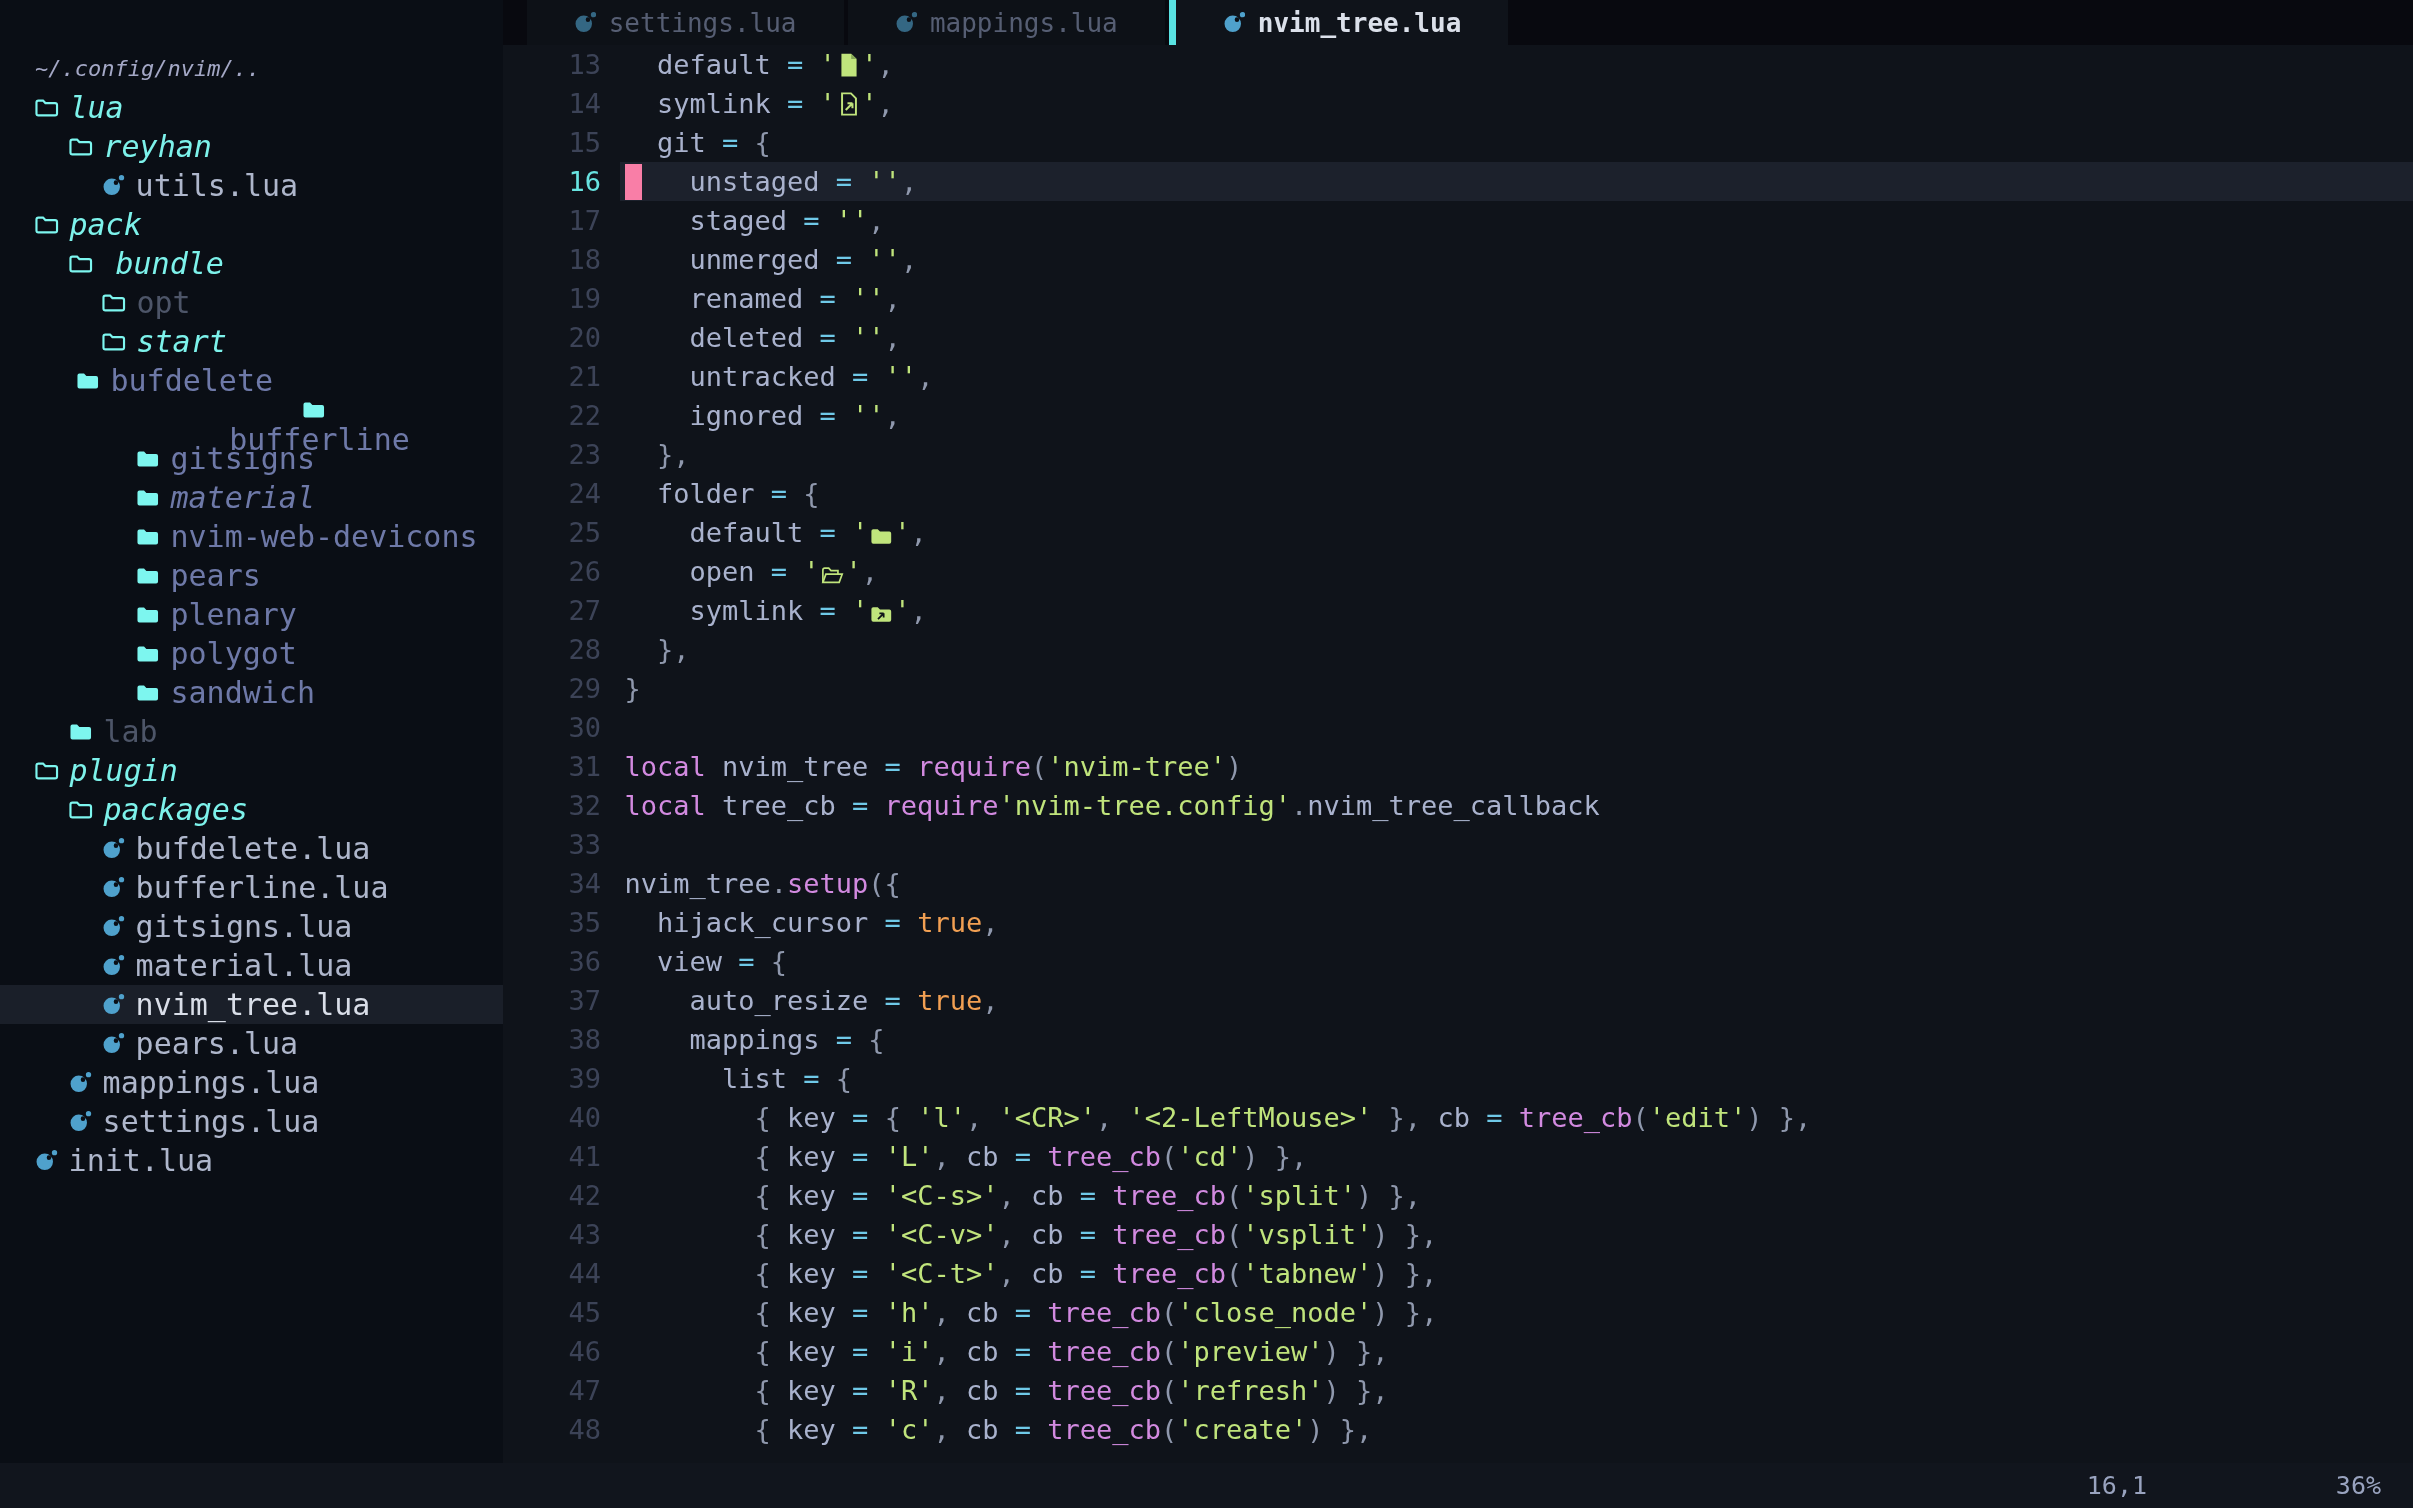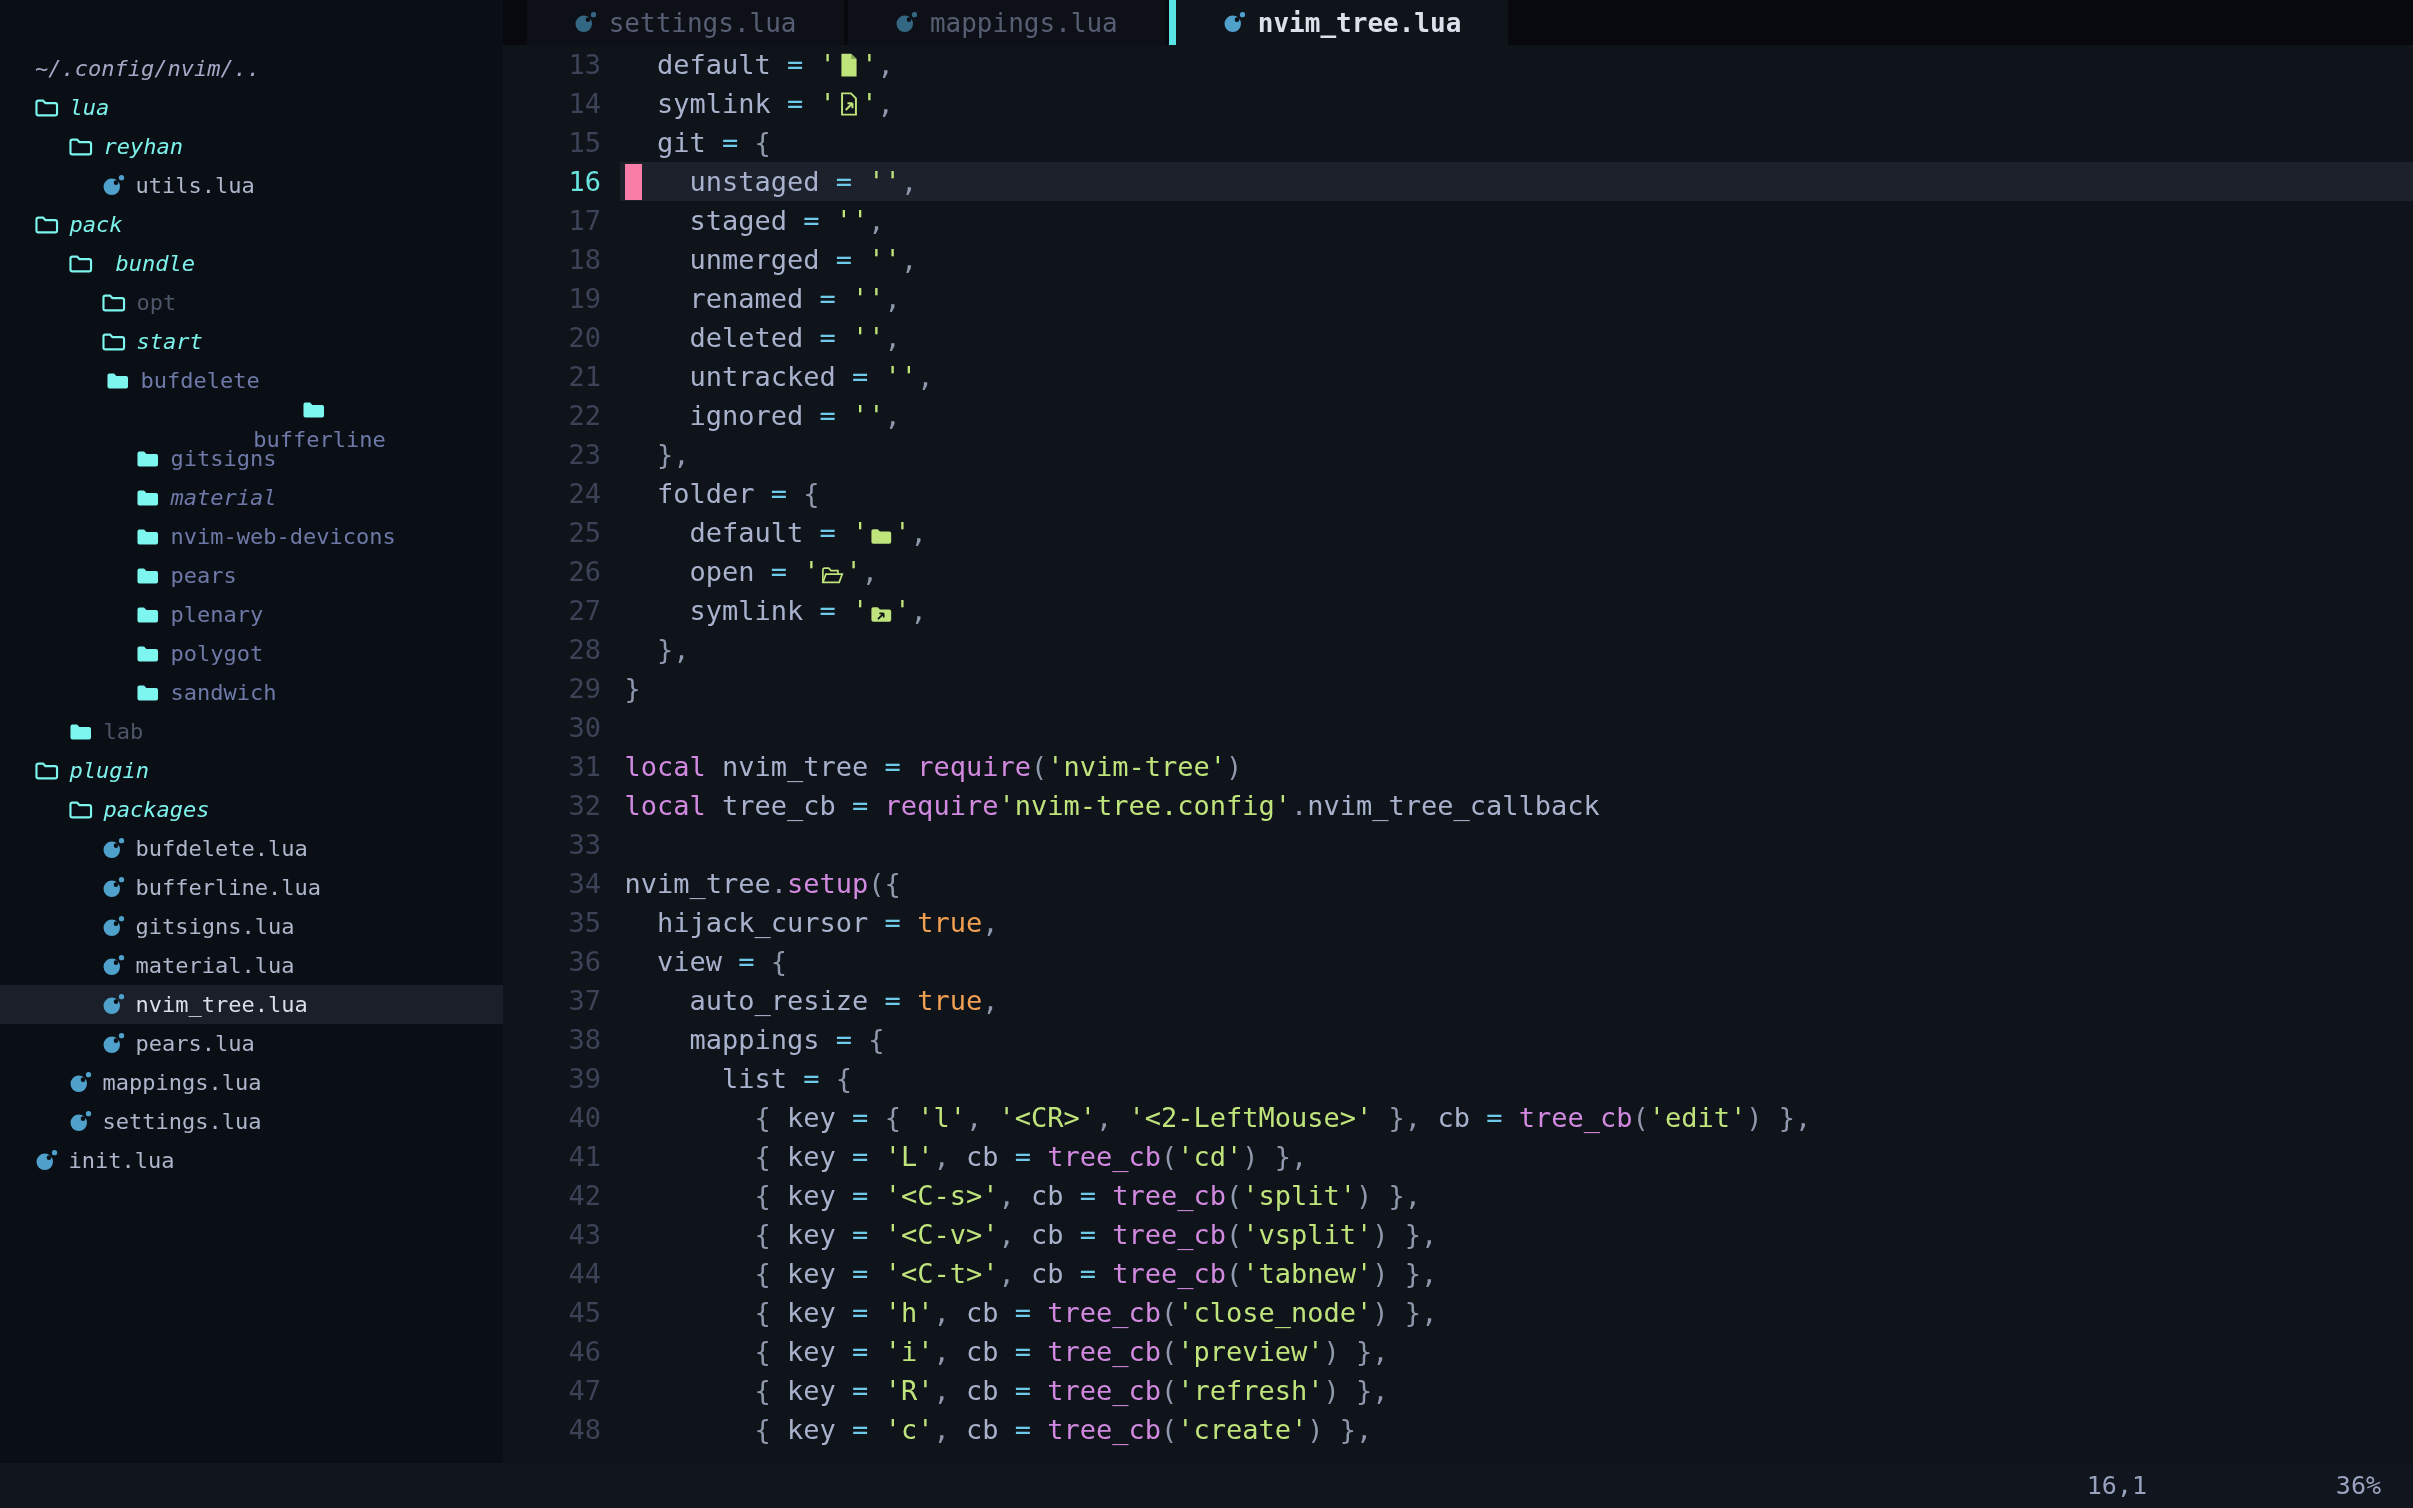--- a/index.html
+++ b/index.html
@@ -8,21 +8,21 @@
     position:relative; width:2413px; height:1508px; overflow:hidden;
     background:#0f131a;
     font-family:"DejaVu Sans Mono", monospace;
   }
   
   .sidebar {
     position:absolute; left:0; top:0; width:503px; height:1463px;
     background:#0a0e15; padding-top:49px; z-index:2;
   }
   .srow {
-    position:relative; height:39px; line-height:39px; font-size:22px;
+    position:relative; height:39px; line-height:39px; font-size:30px;
     white-space:nowrap; display:flex; align-items:center;
   }
   .srow.selected { background:#1a1f29; }
   .srow .sicon { display:inline-flex; align-items:center; flex:0 0 auto; margin-right:11px; }
   .root-row { color:#a4a8c6; font-style:italic; padding-left:35px; height:39px; line-height:39px; font-size:22px; }
   .lbl-open   { color:#7df2eb; font-style:italic; }
   .lbl-closed { color:#6e79a8; }
   .lbl-dim    { color:#4d5568; }
   .lbl-file   { color:#aeb6cb; }
   .srow.selected .lbl-file { color:#d9dee8; }
@@ -163,21 +163,21 @@
           <span class="lbl-dim">opt</span>
         </div>
         <div class="srow" style="padding-left: 102px;">
           <span class="sicon">
             <svg viewBox="0 0 24 20" width="23.5" height="20">
               <path d="M1.5 4.4 Q1.5 2.4 3.5 2.4 H8.2 L10.6 5 H20.5 Q22.5 5 22.5 7 V15.6 Q22.5 17.6 20.5 17.6 H3.5 Q1.5 17.6 1.5 15.6 Z" fill="none" stroke="#7df6ef" stroke-width="2.2"></path>
             </svg>
           </span>
           <span class="lbl-open">start</span>
         </div>
-        <div class="srow" style="padding-left: 106px;">
+        <div class="srow" style="padding-left: 76px;">
           <span class="sicon">
             <svg viewBox="0 0 24 20" width="23.5" height="20">
               <path d="M1.5 4.4 Q1.5 2.4 3.5 2.4 H8.2 L10.6 5 H20.5 Q22.5 5 22.5 7 V15.6 Q22.5 17.6 20.5 17.6 H3.5 Q1.5 17.6 1.5 15.6 Z" fill="#7df6ef"></path>
             </svg>
           </span>
           <span class="lbl-closed">bufdelete</span>
         </div>
         <div class="srow" style="padding-left: 136px; flex-direction: column;">
           <span class="sicon">
             <svg viewBox="0 0 24 20" width="23.5" height="20">

